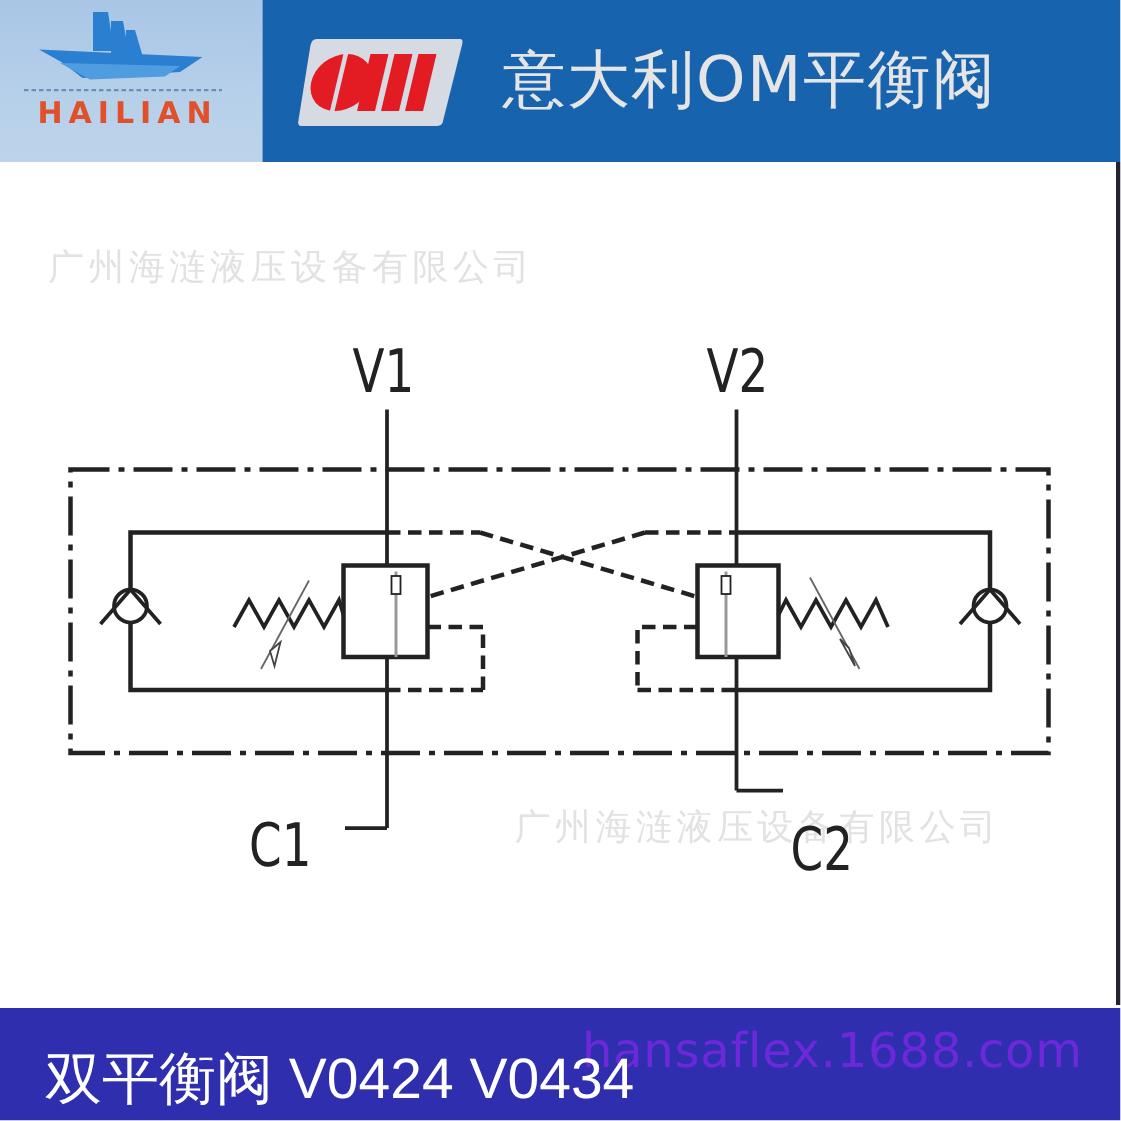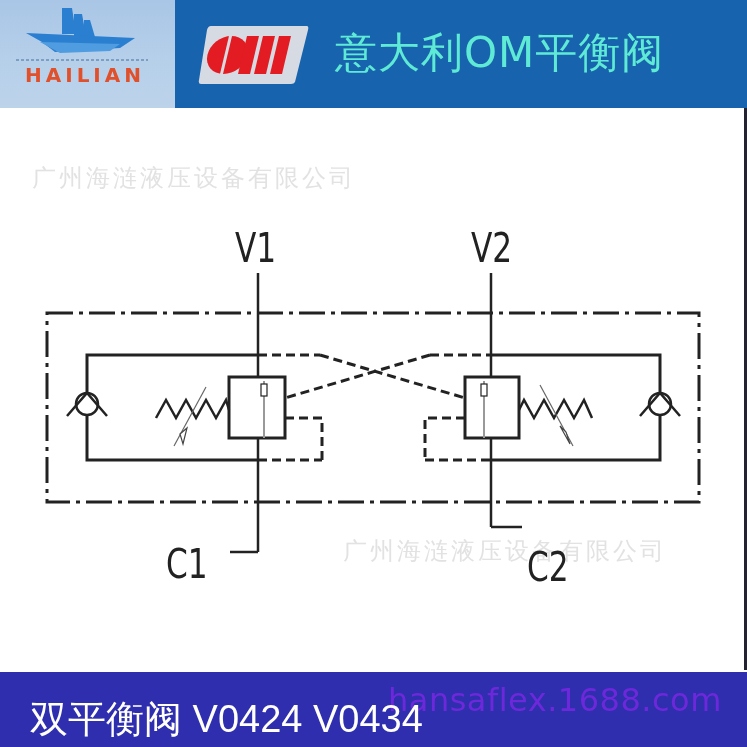--- a/index.html
+++ b/index.html
@@ -3,21 +3,21 @@
 <meta charset="utf-8">
 <style>
   html, body { margin:0; padding:0; }
   body { width:747px; height:747px; position:relative; overflow:hidden; background:#ffffff; font-family:"DejaVu Sans", sans-serif; }
   .header { position:absolute; left:0; top:0; width:639px; height:108px;padding-left:16px; }
   .logo-panel { position:absolute; left:0; top:0; width:175px; height:108px; background:linear-gradient(180deg,#a9c6e6 0%,#b7d0ea 60%,#bcd3ea 100%); }
   .logo-panel svg { position:absolute; left:0; top:0; }
   .hailian-text { position:absolute; left:10px; top:63px; width:150px; text-align:center; font-family:"DejaVu Sans", sans-serif; font-weight:bold; font-size:20px; letter-spacing:4px; color:#e0502a; }
   .brand-panel { position:absolute; left:175px; top:0; width:572px; height:108px; background:#1763ad; }
   .brand-panel .om-logo { position:absolute; left:22px; top:24px; }
-  .brand-title { position:absolute; left:160px; top:28px; font-family:"DejaVu Sans", sans-serif; font-size:42px; color:#5eead4; letter-spacing:1px; line-height:50px; }
+  .brand-title { position:absolute; left:160px; top:28px; font-family:"DejaVu Sans", sans-serif; font-size:42px; color:#e5e5e5; letter-spacing:1px; line-height:50px; }
   .diagram-area { position:absolute; left:0; top:108px; width:747px; height:562px; background:#ffffff; border-right:3px solid #222230; box-sizing:border-box; }
   .watermark { position:absolute; font-size:24px; color:#e2e2e2; letter-spacing:3px; font-family:Liberation Sans, sans-serif; white-space:nowrap; }
   .wm1 { left:32px; top:162px; }
   .wm2 { left:343px; top:535px; }
   .diagram-svg { position:absolute; left:0; top:0; }
   .port-label { position:absolute; font-family:"DejaVu Sans", sans-serif; font-size:40px; color:#222; transform:scaleX(0.78); transform-origin:left top; line-height:44px; }
   .footer { position:absolute; left:0; top:672px; width:747px; height:75px; background:#2e2eae; }
   .footer-title { position:absolute; left:30px; top:694px; font-family:Liberation Sans, sans-serif; font-size:38px; color:#ffffff; white-space:nowrap; }
   .footer-url { position:absolute; left:388px; top:681px; font-family:"DejaVu Sans", sans-serif; font-size:32px; color:#6d28d9; white-space:nowrap; letter-spacing:0.5px; }
 </style>

